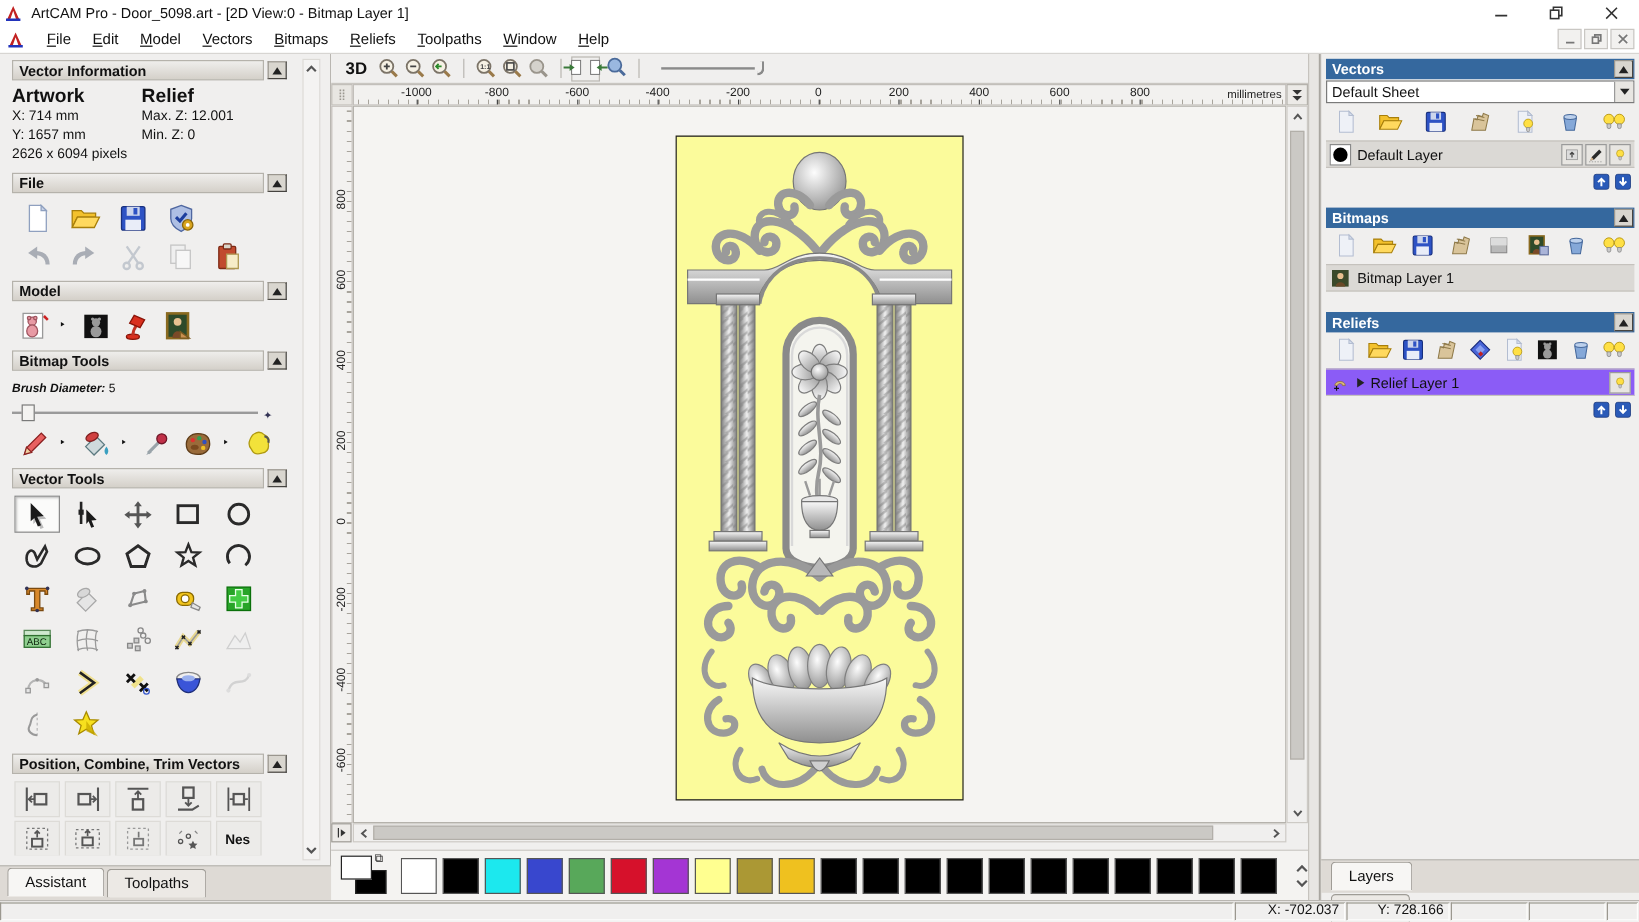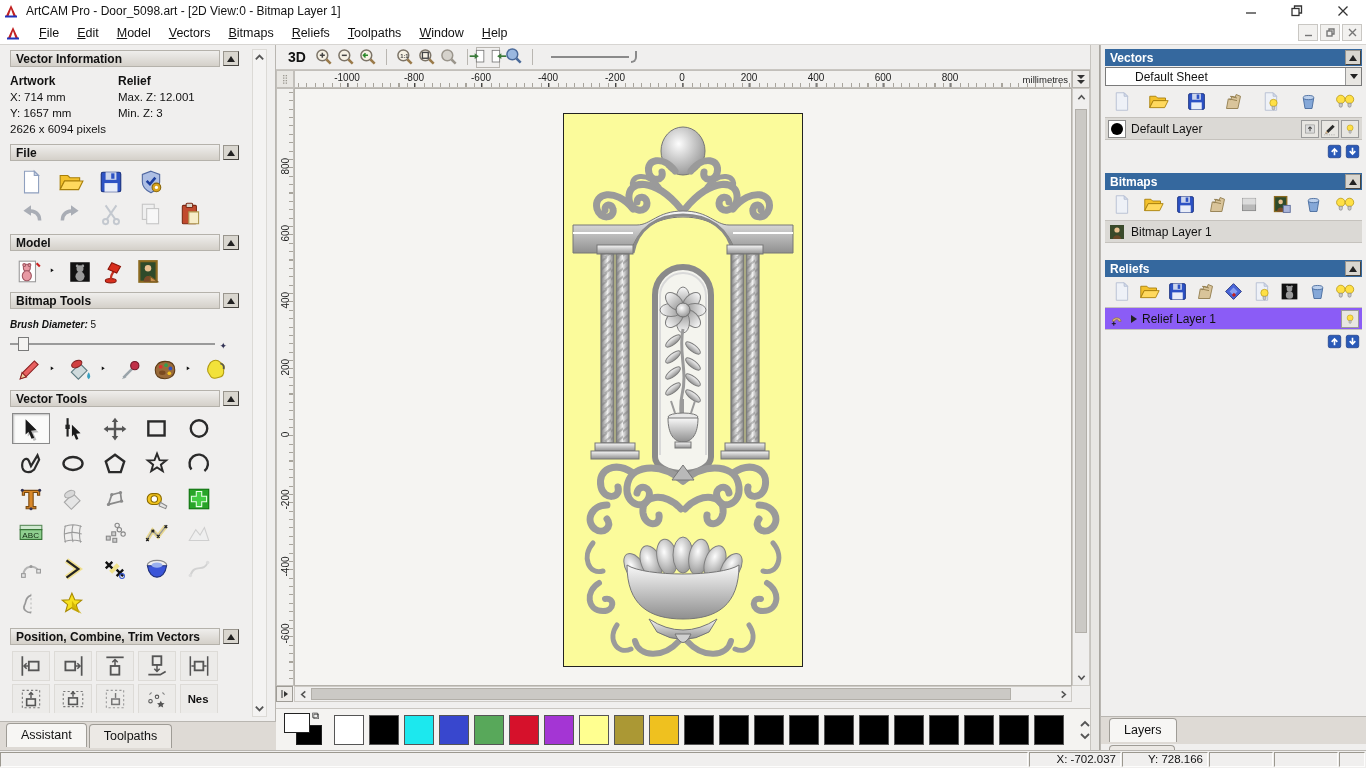--- a/index.html
+++ b/index.html
@@ -25,21 +25,21 @@
   .mdibtn svg { width:9px; height:9px; stroke:#777; fill:none; stroke-width:1.4; }
 
   
   .leftpanel { position:absolute; left:0; top:45px; width:276px; height:705px; background:#f0efee; border-right:1px solid #b9b6b1; }
   .lp-scroll { position:absolute; right:8px; top:4px; width:15px; height:668px; background:#f4f3f2; border:1px solid #dcdad6; }
   .lp-scroll .chev { position:absolute; left:1px; width:11px; height:11px; }
   .sect-hdr { position:relative; margin:5px 28px 4px 10px; height:17px; background:linear-gradient(#efeeec,#d4d0c9); border:1px solid #b5b2ab; display:flex; align-items:center; padding-left:5px; font-weight:bold; font-size:12px; }
   .clps { position:absolute; right:-20px; top:0; width:16px; height:15px; background:#d9d6cf; border:1px solid #9a968e; border-style:outset; display:flex; align-items:center; justify-content:center; }
   .clps i { width:0; height:0; border-left:4px solid transparent; border-right:4px solid transparent; border-bottom:6px solid #222; }
   .pinfo { display:grid; grid-template-columns:108px 130px; padding:2px 0 2px 10px; font-size:11.5px; line-height:16px; }
-  .pinfo b { font-size:12px; }
+  .pinfo b { font-size:16px; }
   .icorow { display:flex; align-items:center; padding:4px 14px 2px 18px; gap:14px; }
   .icorow.tight { gap:8px; padding-left:16px; }
   .icn { display:inline-flex; align-items:center; justify-content:center; }
   .icn svg { width:26px; height:26px; }
   .icn.fly svg { width:9px; height:9px; }
   .brushrow { padding:6px 10px 0 10px; font-size:10px; }
   .brushlbl { font-style:italic; font-weight:bold; }
   .slider { position:relative; margin:7px 10px 2px 10px; width:205px; height:14px; }
   .slider .track { position:absolute; left:0; right:0; top:6px; height:2px; background:#9a9a9a; }
   .slider .handle { position:absolute; left:8px; top:0; width:11px; height:14px; background:#f4f3f1; border:1px solid #7a7a7a; }
@@ -93,21 +93,21 @@
   .pchip .sec { position:absolute; left:12px; top:12px; width:26px; height:20px; background:#000; border:1px solid #222; }
   .pchip .link { position:absolute; left:28px; top:-3px; font-size:10px; color:#222; }
   .swatch { width:30px; height:30px; border:1px solid #555; margin-right:5px; flex:none; }
   .pal-arrows { margin-left:2px; display:flex; flex-direction:column; gap:4px; }
   .pal-arrows svg { width:10px; height:8px; stroke:#555; fill:none; stroke-width:1.8; }
 
   
   .rightpanel { position:absolute; left:1100px; top:45px; width:266px; height:705px; background:#f0efee; border-left:1px solid #b9b6b1; }
   .rp-hdr { position:relative; margin:0 4px; height:17px; background:#35689E; color:#fff; font-weight:bold; font-size:12px; display:flex; align-items:center; padding-left:5px; }
   .rp-hdr .clps { right:1px; top:1px; }
-  .rp-combo { margin:1px 4px; height:19px; background:#fff; border:1px solid #7a7a7a; display:flex; align-items:center;padding-left:25px; }
+  .rp-combo { margin:1px 4px; height:19px; background:#fff; border:1px solid #7a7a7a; display:flex; align-items:center; }
   .rp-combo .val { flex:1; padding-left:4px; font-size:12px; }
   .rp-combo .drop { width:16px; height:17px; background:#e8e6e2; border-left:1px solid #9a9a9a; display:flex; align-items:center; justify-content:center; }
   .rp-combo .drop i { width:0; height:0; border-left:4px solid transparent; border-right:4px solid transparent; border-top:5px solid #222; }
   .rp-icons { display:flex; align-items:center; justify-content:space-between; padding:4px 10px; }
   .rp-icons .icn svg { width:21px; height:21px; }
   .layer-row { margin:1px 4px; height:23px; background:#dbd9d5; border-top:1px solid #c5c2bd; border-bottom:1px solid #c5c2bd; display:flex; align-items:center; padding:0 3px; font-size:12px; gap:5px; }
   .layer-row .lswatch { width:18px; height:18px; background:#fff; border:1px solid #8a8a8a; display:flex; align-items:center; justify-content:center; }
   .layer-row .lbtn { width:18px; height:18px; background:#e8e6e2; border:1px solid #9a9a9a; display:flex; align-items:center; justify-content:center; }
   .layer-row .lbtn svg, .layer-row .lswatch svg { width:14px; height:14px; }
   .layer-row .grow { flex:1; }
@@ -194,21 +194,21 @@
         <span class="clps">
             <i></i>
           </span>
       </div>
       <div class="pinfo">
         <b>Artwork</b>
         <b>Relief</b>
         <span>X: 714 mm</span>
         <span>Max. Z: 12.001</span>
         <span>Y: 1657 mm</span>
-        <span>Min. Z: 3</span>
+        <span>Min. Z: 0</span>
         <span style="grid-column:1/3">2626 x 6094 pixels</span>
       </div>
       <div class="sect-hdr">
         <span>File</span>
         <span class="clps">
             <i></i>
           </span>
       </div>
       <div class="icorow">
           <span class="icn">

